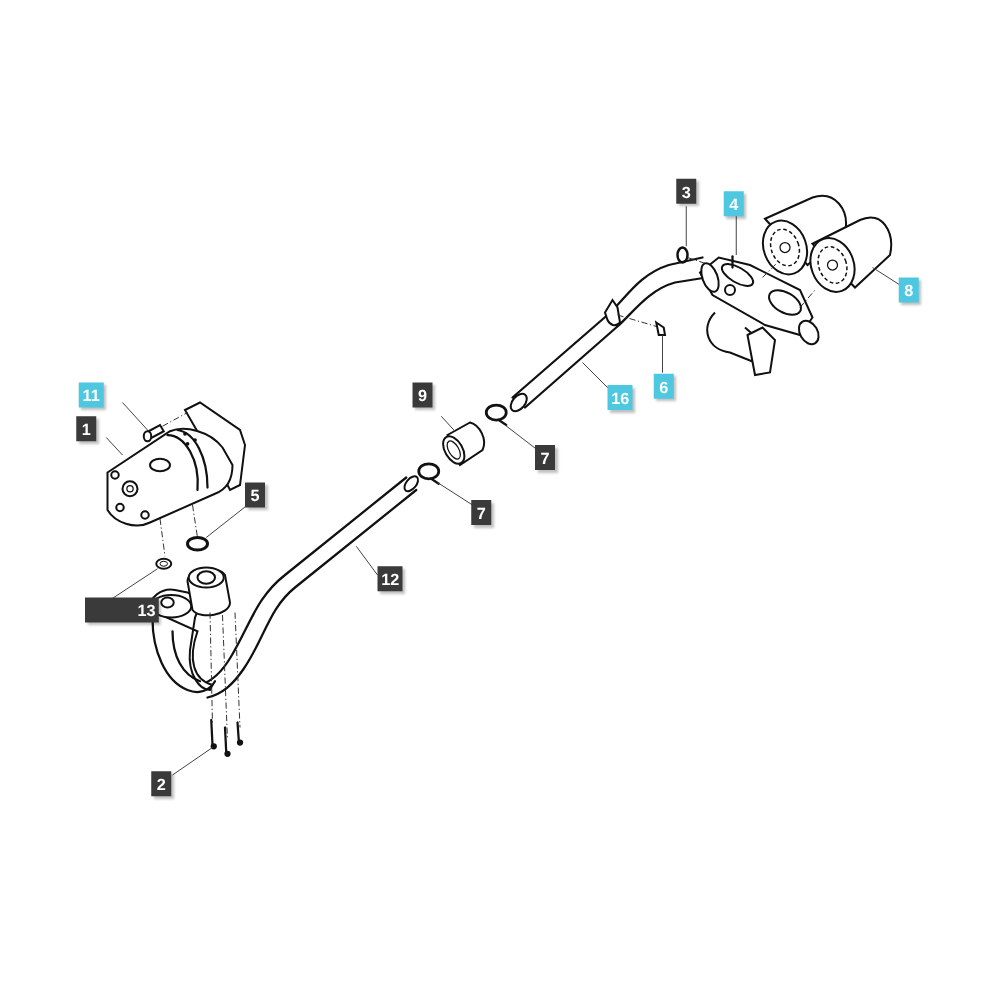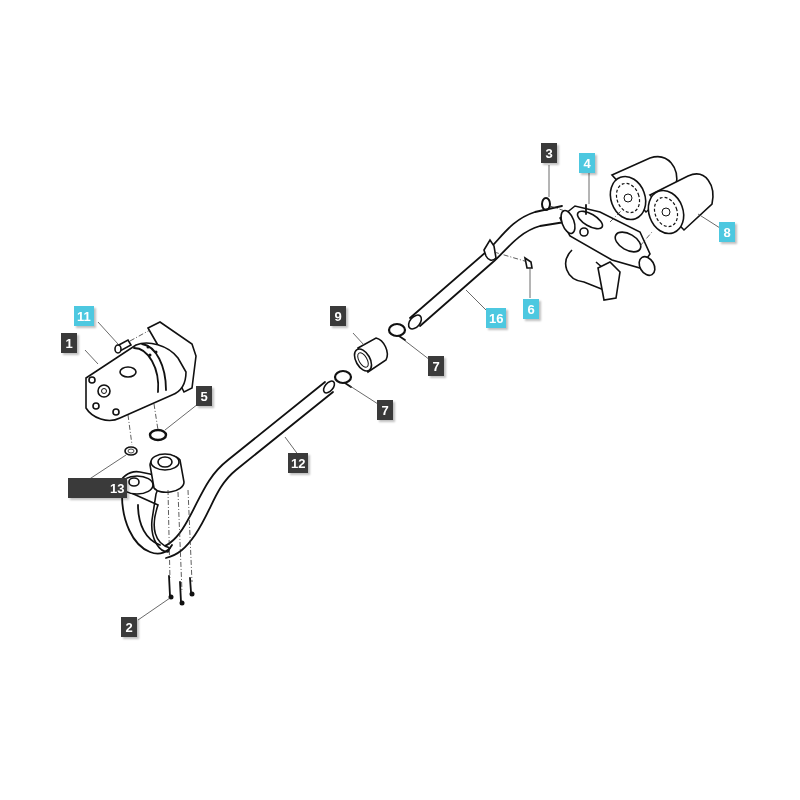--- a/index.html
+++ b/index.html
@@ -149,26 +149,26 @@
       <path class="fillw" d="M650,195 L688,176 C706,168 716,186 712,204 L684,230 Z"></path>
       <ellipse class="fillw" cx="666" cy="212" rx="17" ry="22" transform="rotate(-20 666 212)"></ellipse>
       <ellipse cx="666" cy="212" rx="11" ry="15" fill="#fff" stroke="#111" stroke-width="1.2" stroke-dasharray="3 2" transform="rotate(-20 666 212)"></ellipse>
       <circle cx="666" cy="212" r="4" fill="#fff" stroke="#111"></circle>
       <path class="dash" d="M610,222 L622,210"></path>
       <path class="dash" d="M640,246 L652,232"></path>
       <path class="lead" d="M698,214 L720,228"></path>
     </g>
   </svg>
 
-  <div class="callout blue" style="left:74px;top:306px;text-align:right;">11</div>
+  <div class="callout blue" style="left:63px;top:306px;text-align:right;">11</div>
   <div class="callout dark" style="left:61px;top:333px;">1</div>
   <div class="callout dark" style="left:196px;top:386px;">5</div>
   <div class="callout dark" style="left:68px;top:478px;padding-left:42px;">13</div>
   <div class="callout dark" style="left:121px;top:617px;">2</div>
-  <div class="callout dark" style="left:288px;top:453px;">12</div>
+  <div class="callout dark" style="left:302px;top:453px;">12</div>
   <div class="callout dark" style="left:330px;top:306px;">9</div>
   <div class="callout dark" style="left:428px;top:356px;">7</div>
   <div class="callout dark" style="left:377px;top:400px;">7</div>
   <div class="callout blue" style="left:486px;top:308px;">16</div>
   <div class="callout blue" style="left:523px;top:299px;">6</div>
   <div class="callout dark" style="left:541px;top:143px;">3</div>
   <div class="callout blue" style="left:579px;top:153px;">4</div>
   <div class="callout blue" style="left:719px;top:222px;">8</div>
 </div>
 

